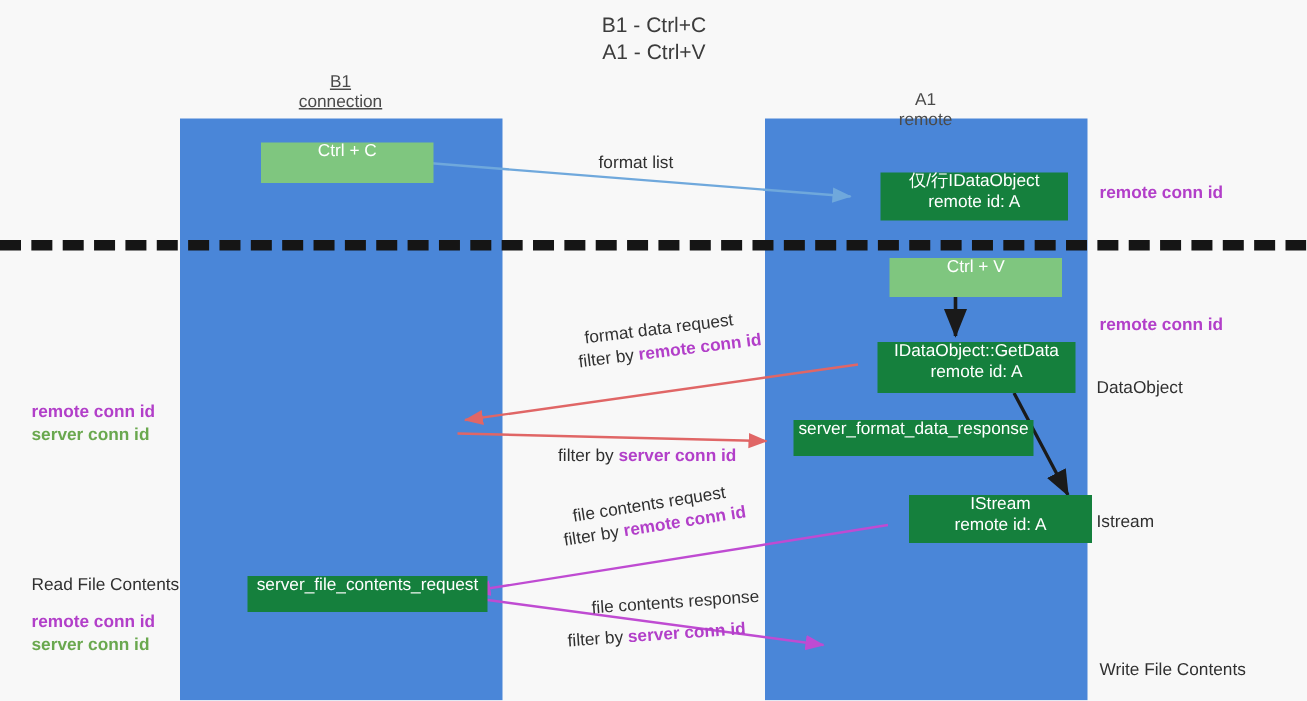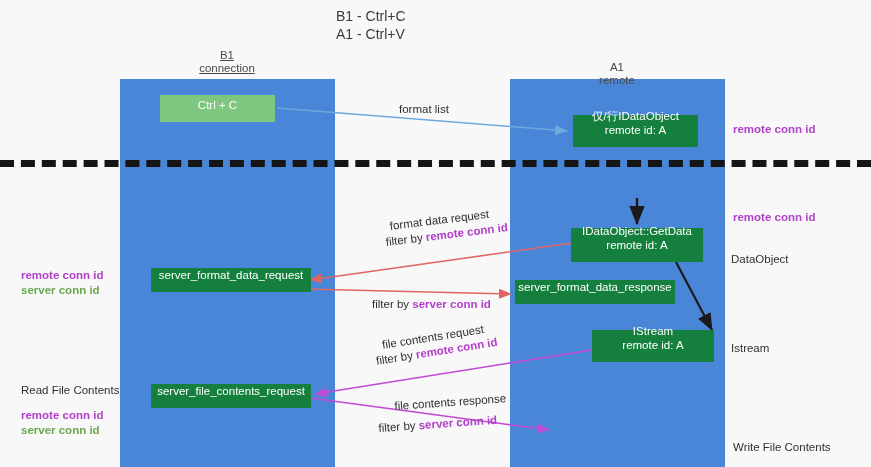--- a/index.html
+++ b/index.html
@@ -14,45 +14,47 @@
     background: #f8f8f8;
     font-family: "Liberation Sans", sans-serif;
     overflow: hidden;
   }
   .col {
     position: absolute;
     background: #4a86d8;
   }
   .title {
     position: absolute;
+    text-align: center;
     color: #3c3c3c;
     font-size: 14px;
     line-height: 18px;
     white-space: pre-line;
   }
   .colhead {
     position: absolute;
     text-align: center;
     color: #4a4a4a;
     font-size: 11.5px;
     line-height: 13px;
     white-space: pre-line;
   }
   .box {
     position: absolute;
     display: flex;
     flex-direction: column;
     align-items: center;
-    justify-content: flex-end;
+    justify-content: flex-start;
     text-align: center;
     color: #ffffff;
     font-size: 11.5px;
     line-height: 13.5px;
     box-sizing: border-box;
-    padding: 10px 4px;
+    padding: 0 4px;
+    margin-left: 14px;
   }
   .box.green { background: #7fc67f; }
   .box.orange { background: #15803d; }
   .box .l2 { display: block; }
   .divider {
     position: absolute;
     left: 0;
     width: 871px;
     height: 0;
     border-top: 7px dashed #151515;
@@ -142,29 +144,29 @@
 
   <div class="box green" style="left:160px; top:95px; width:115px; height:27px;">
     <span>Ctrl + C</span>
   </div>
 
   <div class="box orange" style="left:573px; top:115px; width:125px; height:32px;">
     <span>仅/行IDataObject</span>
     <span class="l2">remote id: A</span>
   </div>
 
+  <div class="box green" style="left:579px; top:172px; width:115px; height:26px;">
+    <span>Ctrl + V</span>
+  </div>
 
   <div class="box orange" style="left:571px; top:228px; width:132px; height:34px;">
     <span>IDataObject::GetData</span>
     <span class="l2">remote id: A</span>
   </div>
 
-  <div class="box orange" style="left:151px; top:268px; width:160px; height:24px;">
-    <span>server_format_data_request</span>
-  </div>
 
   <div class="box orange" style="left:515px; top:280px; width:160px; height:24px;">
     <span>server_format_data_response</span>
   </div>
 
   <div class="box orange" style="left:592px; top:330px; width:122px; height:32px;">
     <span>IStream</span>
     <span class="l2">remote id: A</span>
   </div>
 

